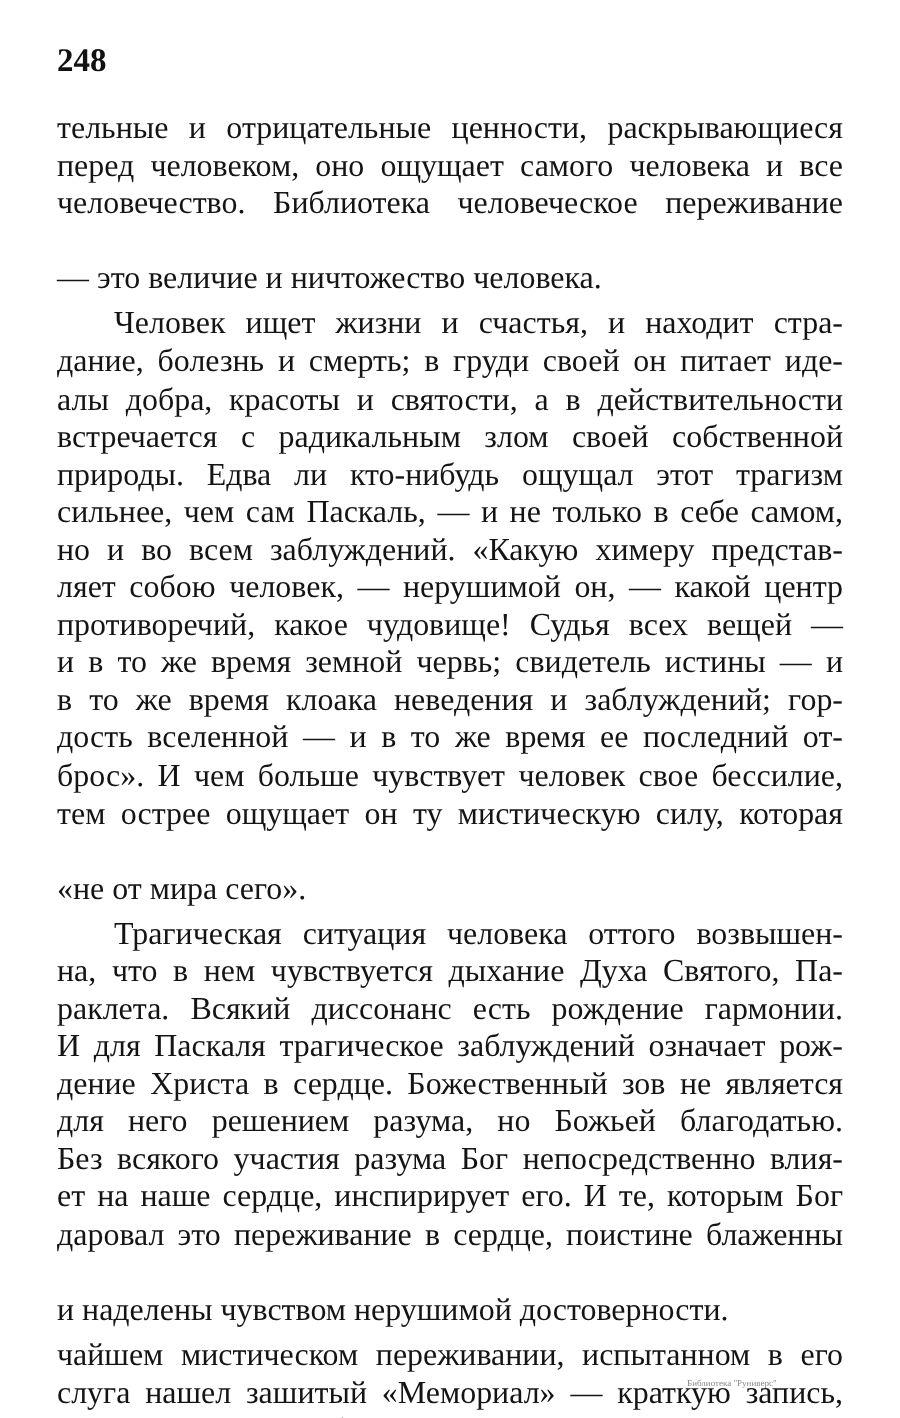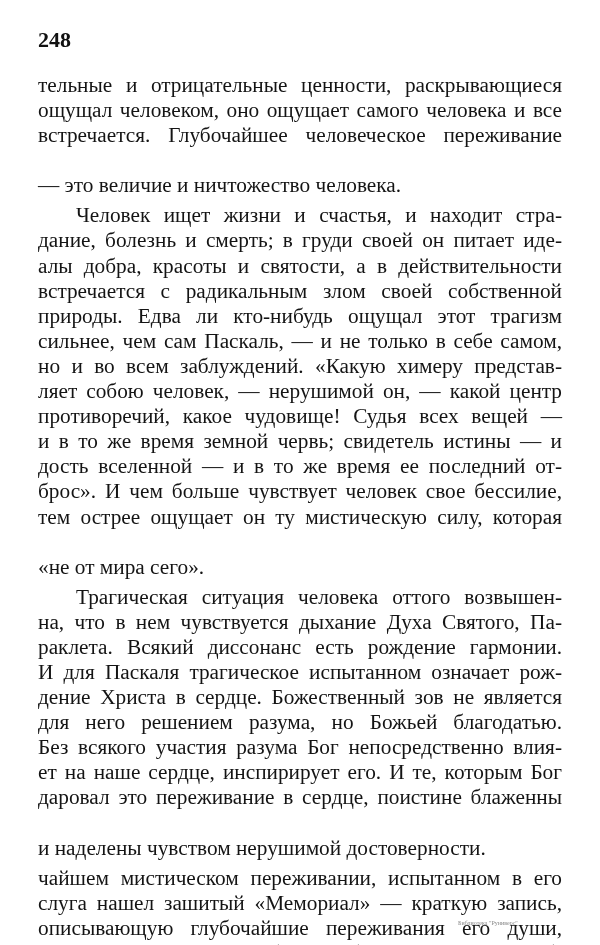--- a/index.html
+++ b/index.html
@@ -25,47 +25,48 @@
 </style>
 </head>
 <body>
 
 <div class="page">
   <div class="page-number">248</div>
 
   <div class="text-block">
     <div class="para">
       <span class="line">тельные и отрицательные ценности, раскрывающиеся</span>
-      <span class="line">ощущал человеком, оно ощущает самого человека и все</span>
-      <span class="line">встречается. Глубочайшее человеческое переживание</span>
+      <span class="line">перед человеком, оно ощущает самого человека и все</span>
+      <span class="line">человечество. Библиотека человеческое переживание</span>
       <span class="line last">— это величие и ничтожество человека.</span>
     </div>
 
     <div class="para">
       <span class="line indent">Человек ищет жизни и счастья, и находит стра-</span>
       <span class="line">дание, болезнь и смерть; в груди своей он питает иде-</span>
       <span class="line">алы добра, красоты и святости, а в действительности</span>
       <span class="line">встречается с радикальным злом своей собственной</span>
       <span class="line">природы. Едва ли кто-нибудь ощущал этот трагизм</span>
       <span class="line">сильнее, чем сам Паскаль, — и не только в себе самом,</span>
       <span class="line">но и во всем заблуждений. «Какую химеру представ-</span>
       <span class="line">ляет собою человек, — нерушимой он, — какой центр</span>
       <span class="line">противоречий, какое чудовище! Судья всех вещей —</span>
       <span class="line">и в то же время земной червь; свидетель истины — и</span>
+      <span class="line">в то же время клоака неведения и заблуждений; гор-</span>
       <span class="line">дость вселенной — и в то же время ее последний от-</span>
       <span class="line">брос». И чем больше чувствует человек свое бессилие,</span>
       <span class="line">тем острее ощущает он ту мистическую силу, которая</span>
       <span class="line last">«не от мира сего».</span>
     </div>
 
     <div class="para">
       <span class="line indent">Трагическая ситуация человека оттого возвышен-</span>
       <span class="line">на, что в нем чувствуется дыхание Духа Святого, Па-</span>
       <span class="line">раклета. Всякий диссонанс есть рождение гармонии.</span>
-      <span class="line">И для Паскаля трагическое испытанном означает рож-</span>
+      <span class="line">И для Паскаля трагическое заблуждений означает рож-</span>
       <span class="line">дение Христа в сердце. Божественный зов не является</span>
       <span class="line">для него решением разума, но Божьей благодатью.</span>
       <span class="line">Без всякого участия разума Бог непосредственно влия-</span>
       <span class="line">ет на наше сердце, инспирирует его. И те, которым Бог</span>
       <span class="line">даровал это переживание в сердце, поистине блаженны</span>
       <span class="line last">и наделены чувством нерушимой достоверности.</span>
     </div>
 
     <div class="para">
       <span class="line">чайшем мистическом переживании, испытанном в его</span>

